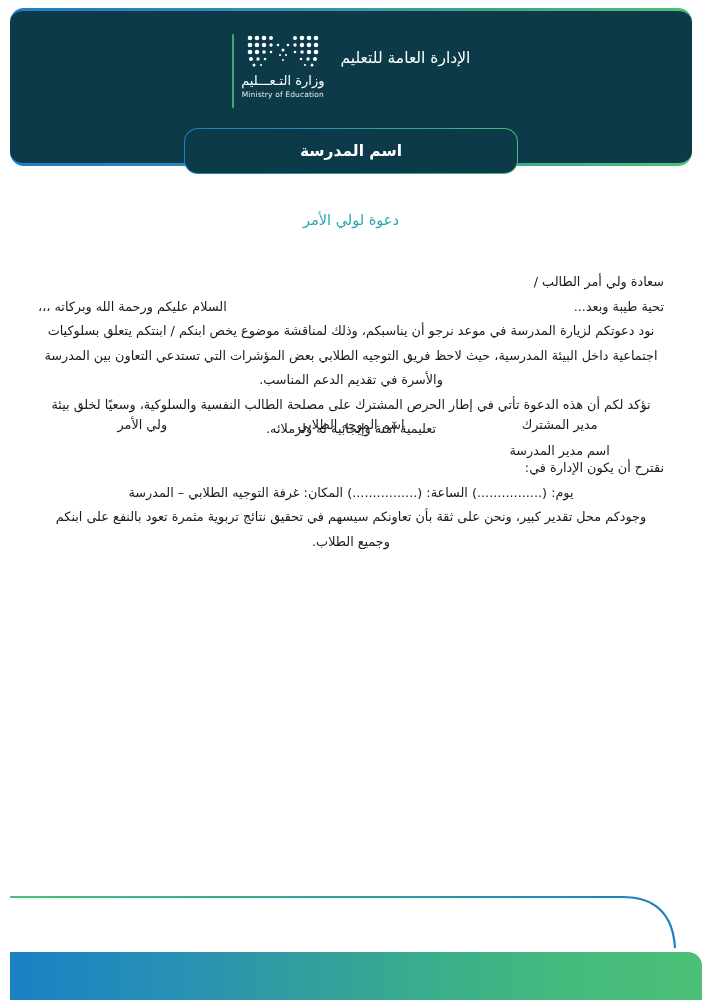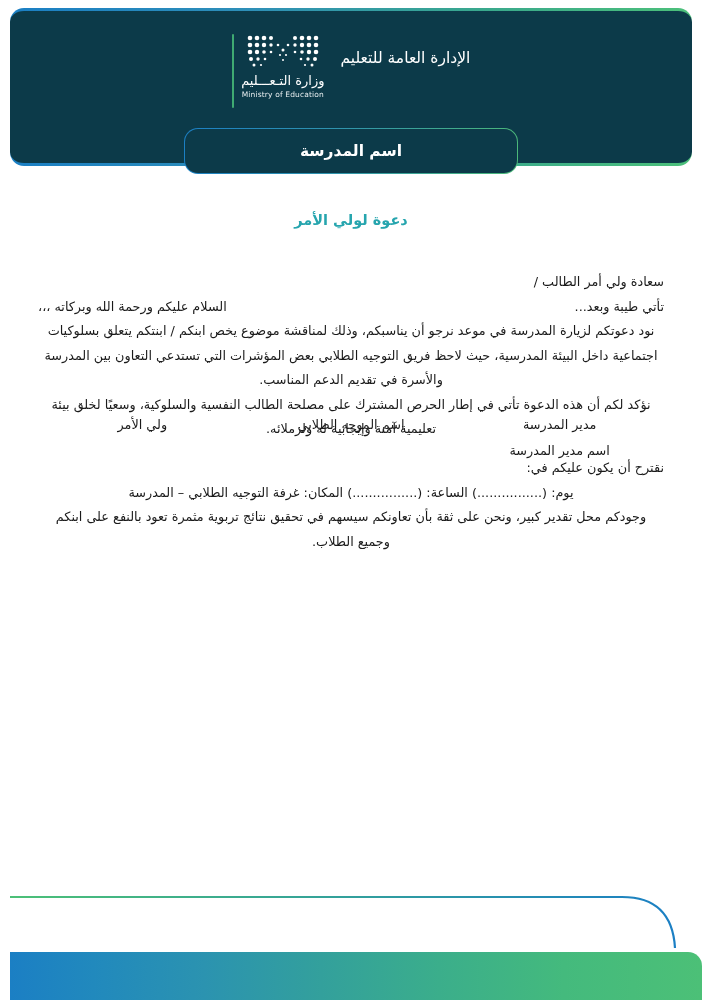--- a/index.html
+++ b/index.html
@@ -135,21 +135,21 @@
     top: 212px;
     left: 38px;
     right: 38px;
     direction: rtl;
   }
 
   .doc-title {
     text-align: center;
     color: #26a5ae;
     font-size: 14.5px;
-    font-weight: bold;
+    font-weight: normal;
     margin-bottom: 42px;
   }
 
   .para {
     color: #1a1a1a;
     font-size: 12.8px;
     line-height: 1.92;
     text-align: center;
   }
 
@@ -287,49 +287,49 @@
 </div>
 
 <div class="content">
 
   <div class="doc-title">دعوة لولي الأمر</div>
 
   <div class="para line-right">سعادة ولي أمر الطالب /</div>
 
   <div class="para greet-row">
     <span class="g-right">السلام عليكم ورحمة الله وبركاته ،،،</span>
-    <span class="g-left">تأتي طيبة وبعد...</span>
+    <span class="g-left">تحية طيبة وبعد...</span>
   </div>
 
   <div class="para">نود دعوتكم لزيارة المدرسة في موعد نرجو أن يناسبكم، وذلك لمناقشة موضوع يخص ابنكم / ابنتكم يتعلق بسلوكيات اجتماعية داخل البيئة المدرسية، حيث لاحظ فريق التوجيه الطلابي بعض المؤشرات التي تستدعي التعاون بين المدرسة والأسرة في تقديم الدعم المناسب.</div>
 
   <div class="para">نؤكد لكم أن هذه الدعوة تأتي في إطار الحرص المشترك على مصلحة الطالب النفسية والسلوكية، وسعيًا لخلق بيئة تعليمية آمنة وإيجابية له ولزملائه.</div>
 
   <div class="blk-gap"></div>
 
-  <div class="para line-right">نقترح أن يكون عليكم في:</div>
+  <div class="para line-right">نقترح أن يكون الإدارة في:</div>
 
   <div class="para">يوم: (................) الساعة: (................) المكان: غرفة التوجيه الطلابي – المدرسة</div>
 
   <div class="para">وجودكم محل تقدير كبير، ونحن على ثقة بأن تعاونكم سيسهم في تحقيق نتائج تربوية مثمرة تعود بالنفع على ابنكم وجميع الطلاب.</div>
 
 </div>
 
 <div class="sign-row">
 
   <div class="sign-col">
     <div>ولي الأمر</div>
   </div>
 
   <div class="sign-col">
     <div>اسم الموجه الطلابي</div>
   </div>
 
   <div class="sign-col">
-    <div>مدير المدرسة</div>
+    <div>مدير المشترك</div>
     <div>اسم مدير المدرسة</div>
   </div>
 
 </div>
 
 <svg class="footer-curve" viewBox="0 0 692 56" preserveAspectRatio="none">
   <defs>
     <linearGradient id="curveGrad" x1="0" y1="0" x2="1" y2="0">
       <stop offset="0%" stop-color="#4cc077"></stop>
       <stop offset="45%" stop-color="#35a497"></stop>

